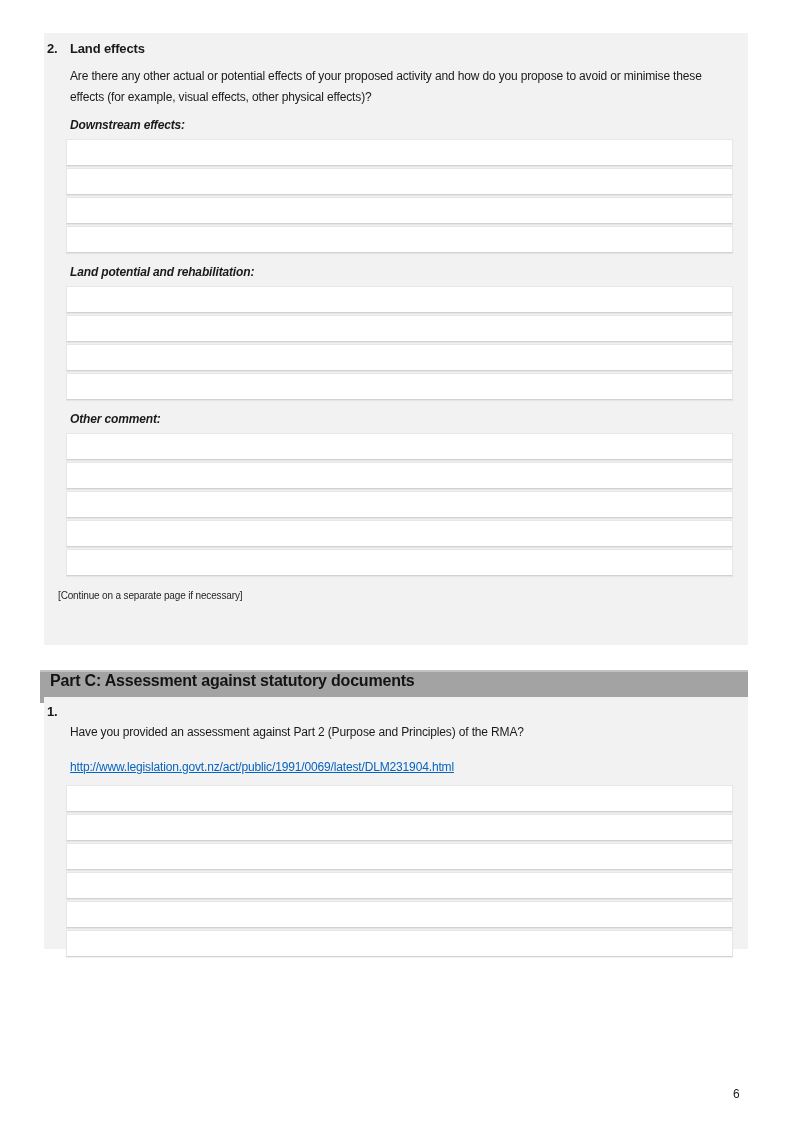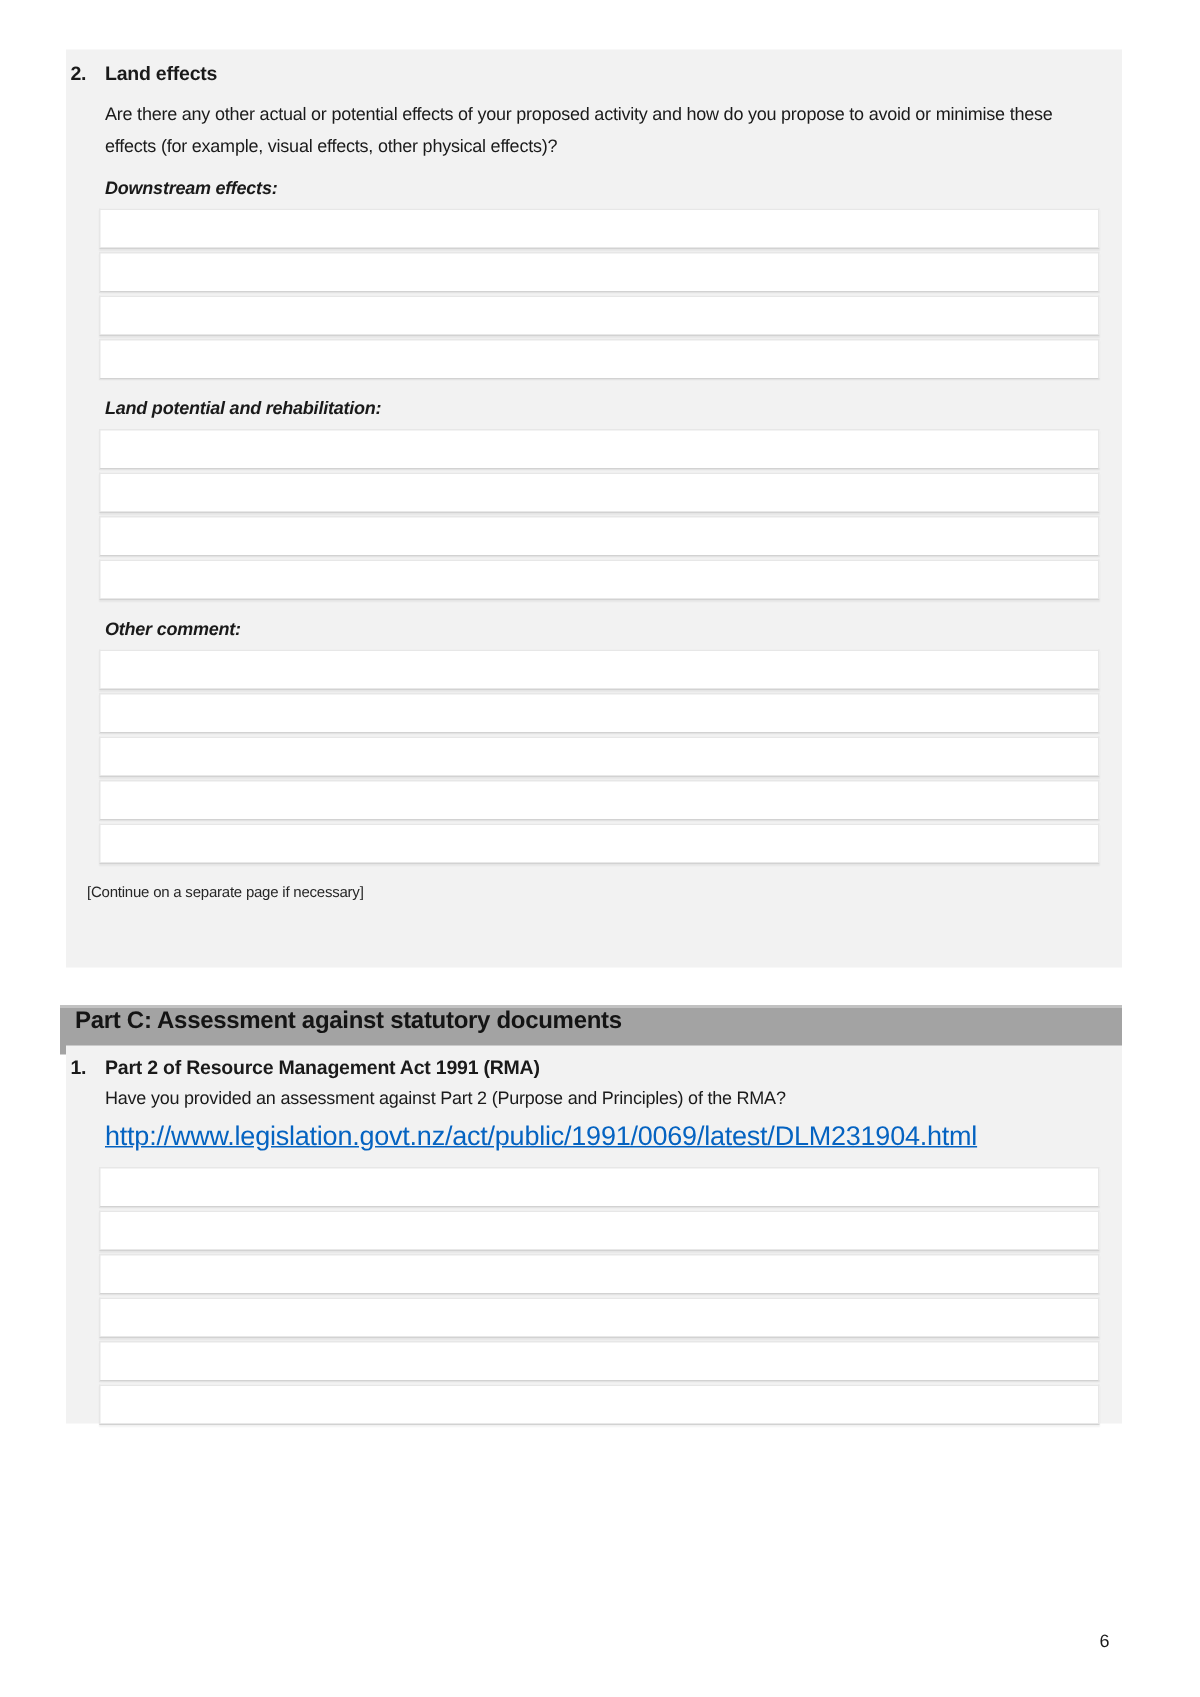--- a/index.html
+++ b/index.html
@@ -98,24 +98,24 @@
   .banner .banner-text {
     margin-left: 10px;
     font-weight: bold;
     font-size: 16px;
     color: #141414;
     letter-spacing: -0.2px;
   }
 
   .link {
     display: inline-block;
-    font-size: 18px;
+    font-size: 12px;
     line-height: 16px;
     color: #0563c1;
-    margin: 9px 0 0 4px;
+    margin: 19px 0 0 4px;
     cursor: pointer;
   }
   .block-2 .normal { margin-top: 6px; }
   .block-2 .lines { margin-top: 10px; }
 
   .page-number {
     position: absolute;
     left: 733px;
     top: 1087px;
     font-size: 12px;
@@ -170,21 +170,20 @@
     </div>
   </section>
 
   <div class="banner">
     <span class="banner-text">Part C: Assessment against statutory documents</span>
   </div>
 
   <section class="block block-2">
     <div class="item-head">
       <span class="num">1.</span>
-      <span class="title">Part 2 of Resource Management Act 1991 (RMA)</span>
     </div>
     <div class="indent">
       <p class="normal">Have you provided an assessment against Part 2 (Purpose and Principles) of the RMA?</p>
       <a class="link" href="#">http://www.legislation.govt.nz/act/public/1991/0069/latest/DLM231904.html</a>
       <div class="lines">
           <div class="input-line"></div>
           <div class="input-line"></div>
           <div class="input-line"></div>
           <div class="input-line"></div>
           <div class="input-line"></div>

